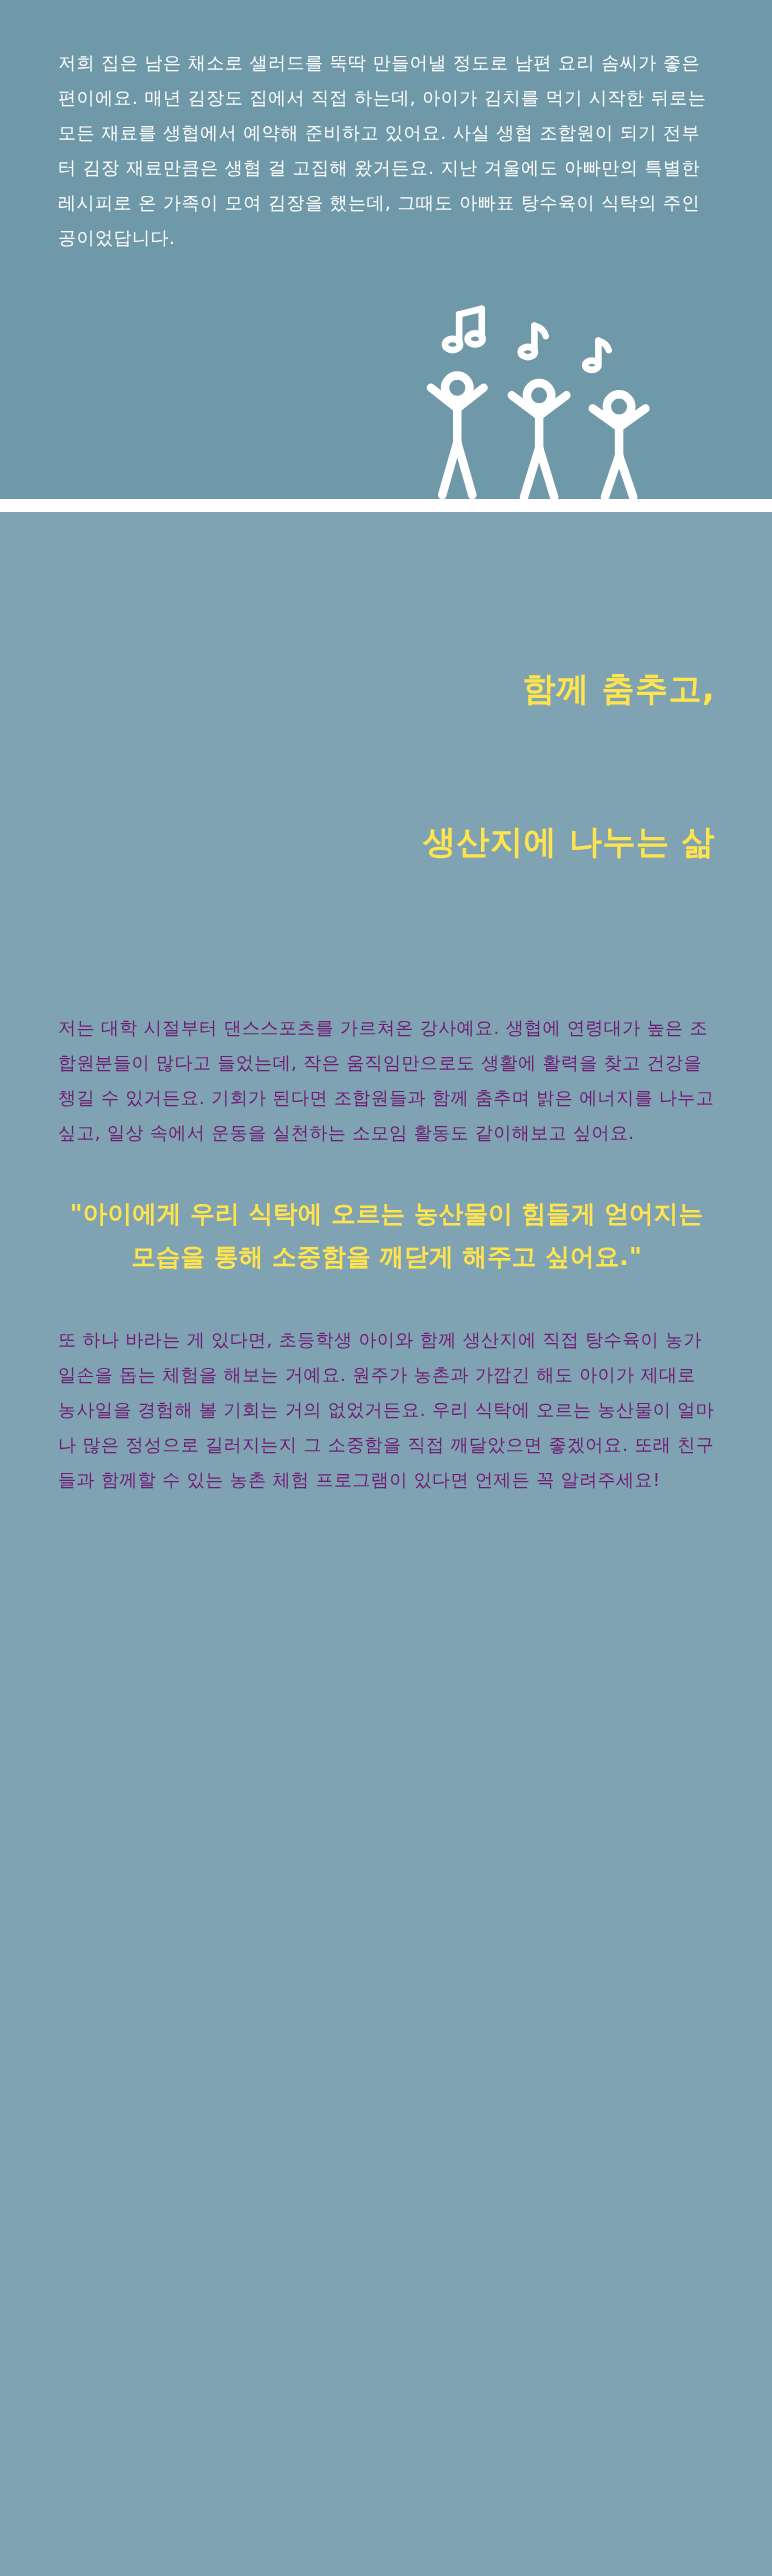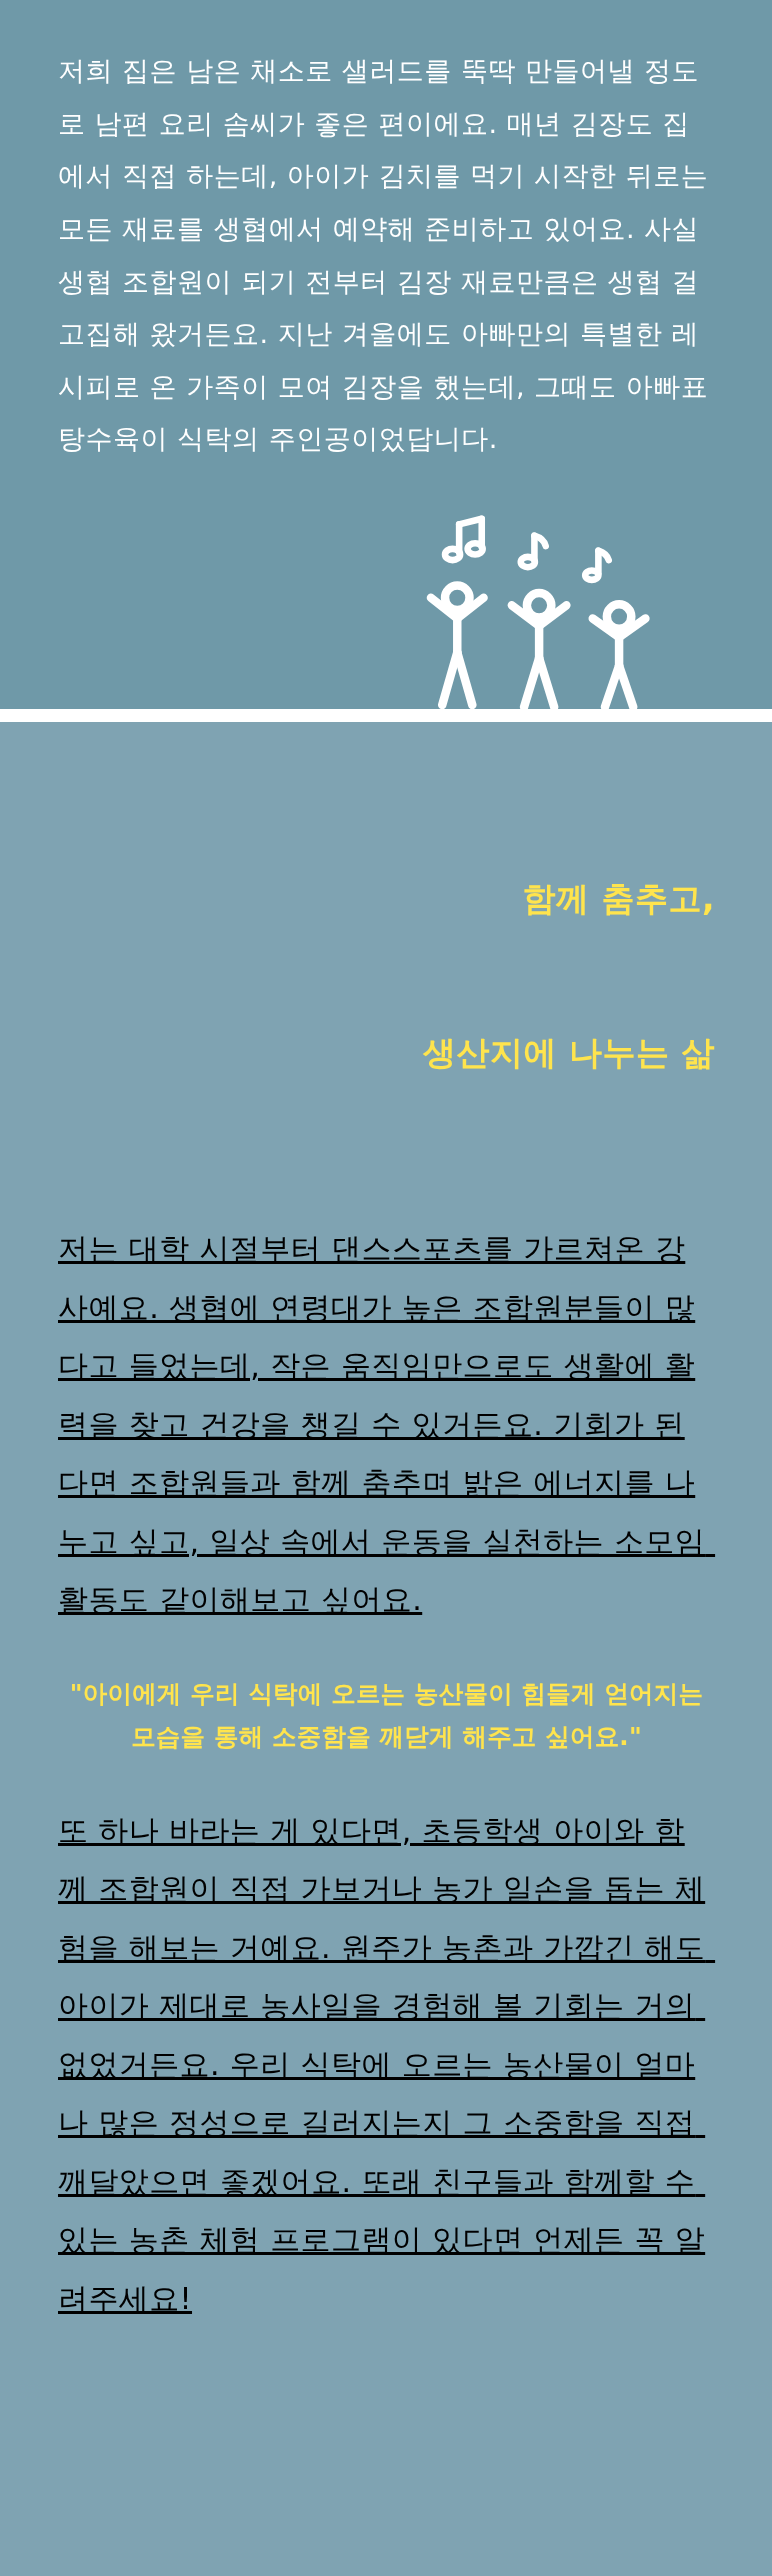--- a/index.html
+++ b/index.html
@@ -26,21 +26,21 @@
 
   
   .top-block {
     background: #6f99a8;
     padding: 45px 58px 0 58px;
     box-sizing: border-box;
   }
   .handwriting {
     font-family: "DejaVu Sans", sans-serif;
     color: #ffffff;
-    font-size: 27px;
+    font-size: 18px;
     line-height: 1.95;
     letter-spacing: 0.5px;
     font-weight: 400;
   }
   .top-paragraph {
     white-space: pre-wrap;
   }
 
   
   .illustration {
@@ -74,26 +74,25 @@
     font-family: "DejaVu Sans", sans-serif;
     font-weight: 700;
     font-size: 33px;
     line-height: 1.55;
     letter-spacing: 0.5px;
     margin-bottom: 40px;
     white-space: pre-wrap;
   }
   .body-paragraph {
     font-family: "DejaVu Sans", sans-serif;
-    color: #000000;
-    font-size: 30px;
+    color: #701a75;
+    font-size: 18px;
     line-height: 1.95;
     letter-spacing: 0.4px;
     white-space: pre-wrap;
-    text-decoration: underline;
   }
   .pull-quote {
     margin: 43px 0 43px 0;
     padding: 0 5.7px;
     text-align: center;
     color: #ffe44d;
     font-family: "DejaVu Sans", sans-serif;
     font-weight: 700;
     font-size: 24.5px;
     line-height: 1.75;
@@ -164,17 +163,17 @@
 
     <div class="headline">
       <div>함께 춤추고,</div>
       <div>생산지에 나누는 삶</div>
     </div>
 
     <div class="body-paragraph">저는 대학 시절부터 댄스스포츠를 가르쳐온 강사예요. 생협에 연령대가 높은 조합원분들이 많다고 들었는데, 작은 움직임만으로도 생활에 활력을 찾고 건강을 챙길 수 있거든요. 기회가 된다면 조합원들과 함께 춤추며 밝은 에너지를 나누고 싶고, 일상 속에서 운동을 실천하는 소모임 활동도 같이해보고 싶어요.</div>
 
     <div class="pull-quote">"아이에게 우리 식탁에 오르는 농산물이 힘들게 얻어지는 모습을 통해 소중함을 깨닫게 해주고 싶어요."</div>
 
-    <div class="body-paragraph">또 하나 바라는 게 있다면, 초등학생 아이와 함께 조합원이 직접 가보거나 농가 일손을 돕는 체험을 해보는 거예요. 원주가 농촌과 가깝긴 해도 아이가 제대로 농사일을 경험해 볼 기회는 거의 없었거든요. 우리 식탁에 오르는 농산물이 얼마나 많은 정성으로 길러지는지 그 소중함을 직접 깨달았으면 좋겠어요. 또래 친구들과 함께할 수 있는 농촌 체험 프로그램이 있다면 언제든 꼭 알려주세요!</div>
+    <div class="body-paragraph">또 하나 바라는 게 있다면, 초등학생 아이와 함께 생산지에 직접 탕수육이 농가 일손을 돕는 체험을 해보는 거예요. 원주가 농촌과 가깝긴 해도 아이가 제대로 농사일을 경험해 볼 기회는 거의 없었거든요. 우리 식탁에 오르는 농산물이 얼마나 많은 정성으로 길러지는지 그 소중함을 직접 깨달았으면 좋겠어요. 또래 친구들과 함께할 수 있는 농촌 체험 프로그램이 있다면 언제든 꼭 알려주세요!</div>
 
   </div>
 </div>
 
 
 </body></html>

